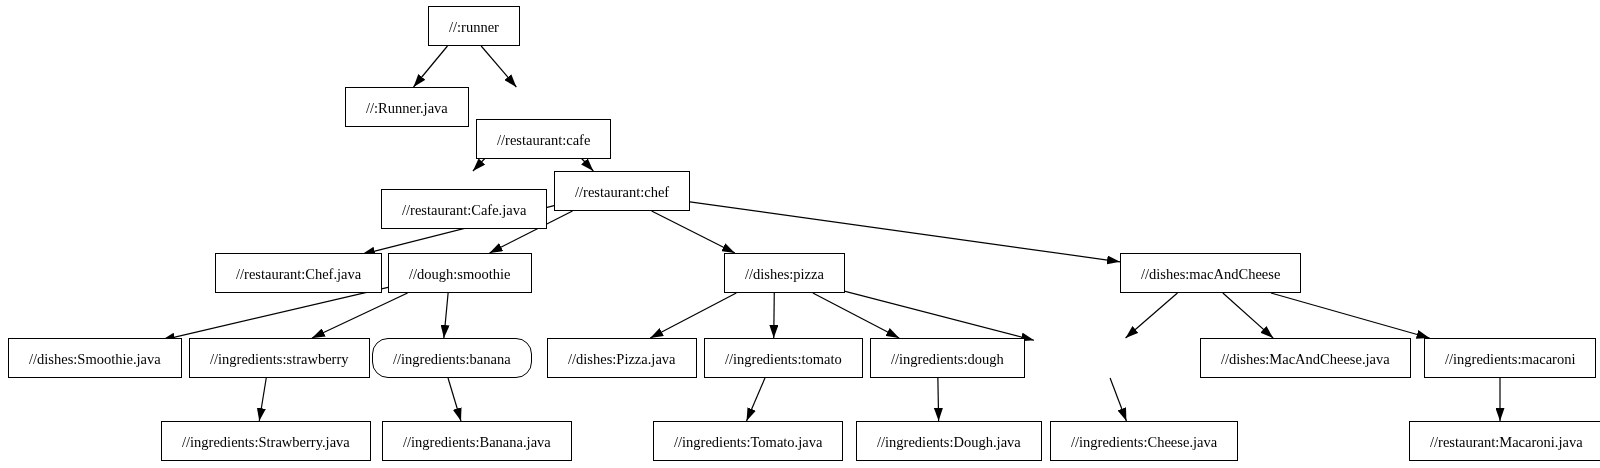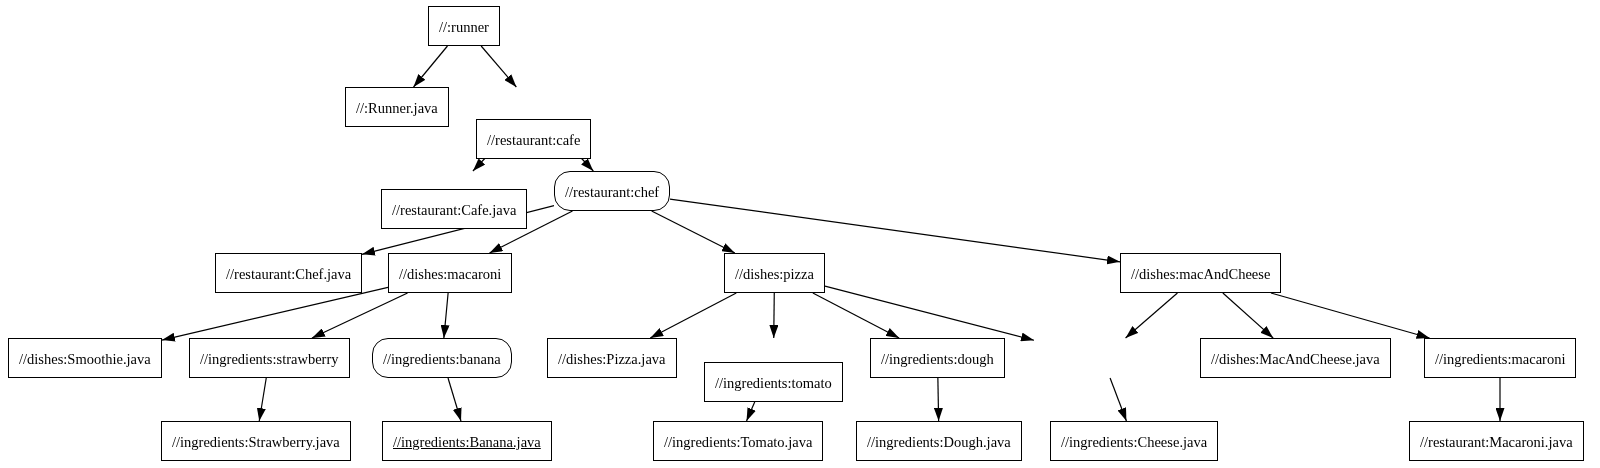--- a/index.html
+++ b/index.html
@@ -24,21 +24,21 @@
   }
   .graph-node {
     position: absolute;
     height: 40px;
     line-height: 40px;
     box-sizing: border-box;
     border: 1px solid #000000;
     background: #ffffff;
     color: #000000;
     font-size: 14.5px;
-    padding: 0 10px;
+    padding: 0 20px;
     white-space: nowrap;
     text-align: center;
   }
 </style>
 </head>
 <body>
 
 <div id="canvas">
   <svg id="edges-layer" xmlns="http://www.w3.org/2000/svg" width="1600" height="468">
     <defs>
@@ -69,32 +69,32 @@
       <line x1="764.9457831325301" y1="378" x2="746.5542168674699" y2="421" stroke="#000000" stroke-width="1.2" marker-end="url(#arrowhead)"></line>
       <line x1="937.8614457831326" y1="378" x2="938.6385542168674" y2="421" stroke="#000000" stroke-width="1.2" marker-end="url(#arrowhead)"></line>
       <line x1="1110.0903614457832" y1="378" x2="1126.4096385542168" y2="421" stroke="#000000" stroke-width="1.2" marker-end="url(#arrowhead)"></line>
       <line x1="1500" y1="378" x2="1500" y2="421" stroke="#000000" stroke-width="1.2" marker-end="url(#arrowhead)"></line>
     </svg>
 
 <div class="graph-node" style="left: 428px; top: 6px;">//:runner</div>
     <div class="graph-node" style="left: 345px; top: 87px;">//:Runner.java</div>
     <div class="graph-node" style="left: 476px; top: 87px; margin-top: 32px;">//restaurant:cafe</div>
     <div class="graph-node" style="left: 381px; top: 171px; margin-top: 18px;">//restaurant:Cafe.java</div>
-    <div class="graph-node" style="left: 554px; top: 171px; border-radius: 16px;">//restaurant:chef</div>
+    <div class="graph-node" style="left: 554px; top: 171px;">//restaurant:chef</div>
     <div class="graph-node" style="left: 215px; top: 253px;">//restaurant:Chef.java</div>
-    <div class="graph-node" style="left: 388px; top: 253px;">//dishes:macaroni</div>
+    <div class="graph-node" style="left: 388px; top: 253px;">//dough:smoothie</div>
     <div class="graph-node" style="left: 724px; top: 253px;">//dishes:pizza</div>
     <div class="graph-node" style="left: 1120px; top: 253px;">//dishes:macAndCheese</div>
     <div class="graph-node" style="left: 8px; top: 338px;">//dishes:Smoothie.java</div>
     <div class="graph-node" style="left: 189px; top: 338px;">//ingredients:strawberry</div>
     <div class="graph-node" style="left: 372px; top: 338px; border-radius: 16px;">//ingredients:banana</div>
     <div class="graph-node" style="left: 547px; top: 338px;">//dishes:Pizza.java</div>
-    <div class="graph-node" style="left: 704px; top: 338px; margin-top: 24px;">//ingredients:tomato</div>
+    <div class="graph-node" style="left: 704px; top: 338px;">//ingredients:tomato</div>
     <div class="graph-node" style="left: 870px; top: 338px;">//ingredients:dough</div>
     <div class="graph-node" style="left: 1200px; top: 338px;">//dishes:MacAndCheese.java</div>
     <div class="graph-node" style="left: 1424px; top: 338px;">//ingredients:macaroni</div>
     <div class="graph-node" style="left: 161px; top: 421px;">//ingredients:Strawberry.java</div>
-    <div class="graph-node" style="left: 382px; top: 421px; text-decoration: underline;">//ingredients:Banana.java</div>
+    <div class="graph-node" style="left: 382px; top: 421px;">//ingredients:Banana.java</div>
     <div class="graph-node" style="left: 653px; top: 421px;">//ingredients:Tomato.java</div>
     <div class="graph-node" style="left: 856px; top: 421px;">//ingredients:Dough.java</div>
     <div class="graph-node" style="left: 1050px; top: 421px;">//ingredients:Cheese.java</div>
     <div class="graph-node" style="left: 1409px; top: 421px;">//restaurant:Macaroni.java</div>
   </div>
 
 </body></html>

